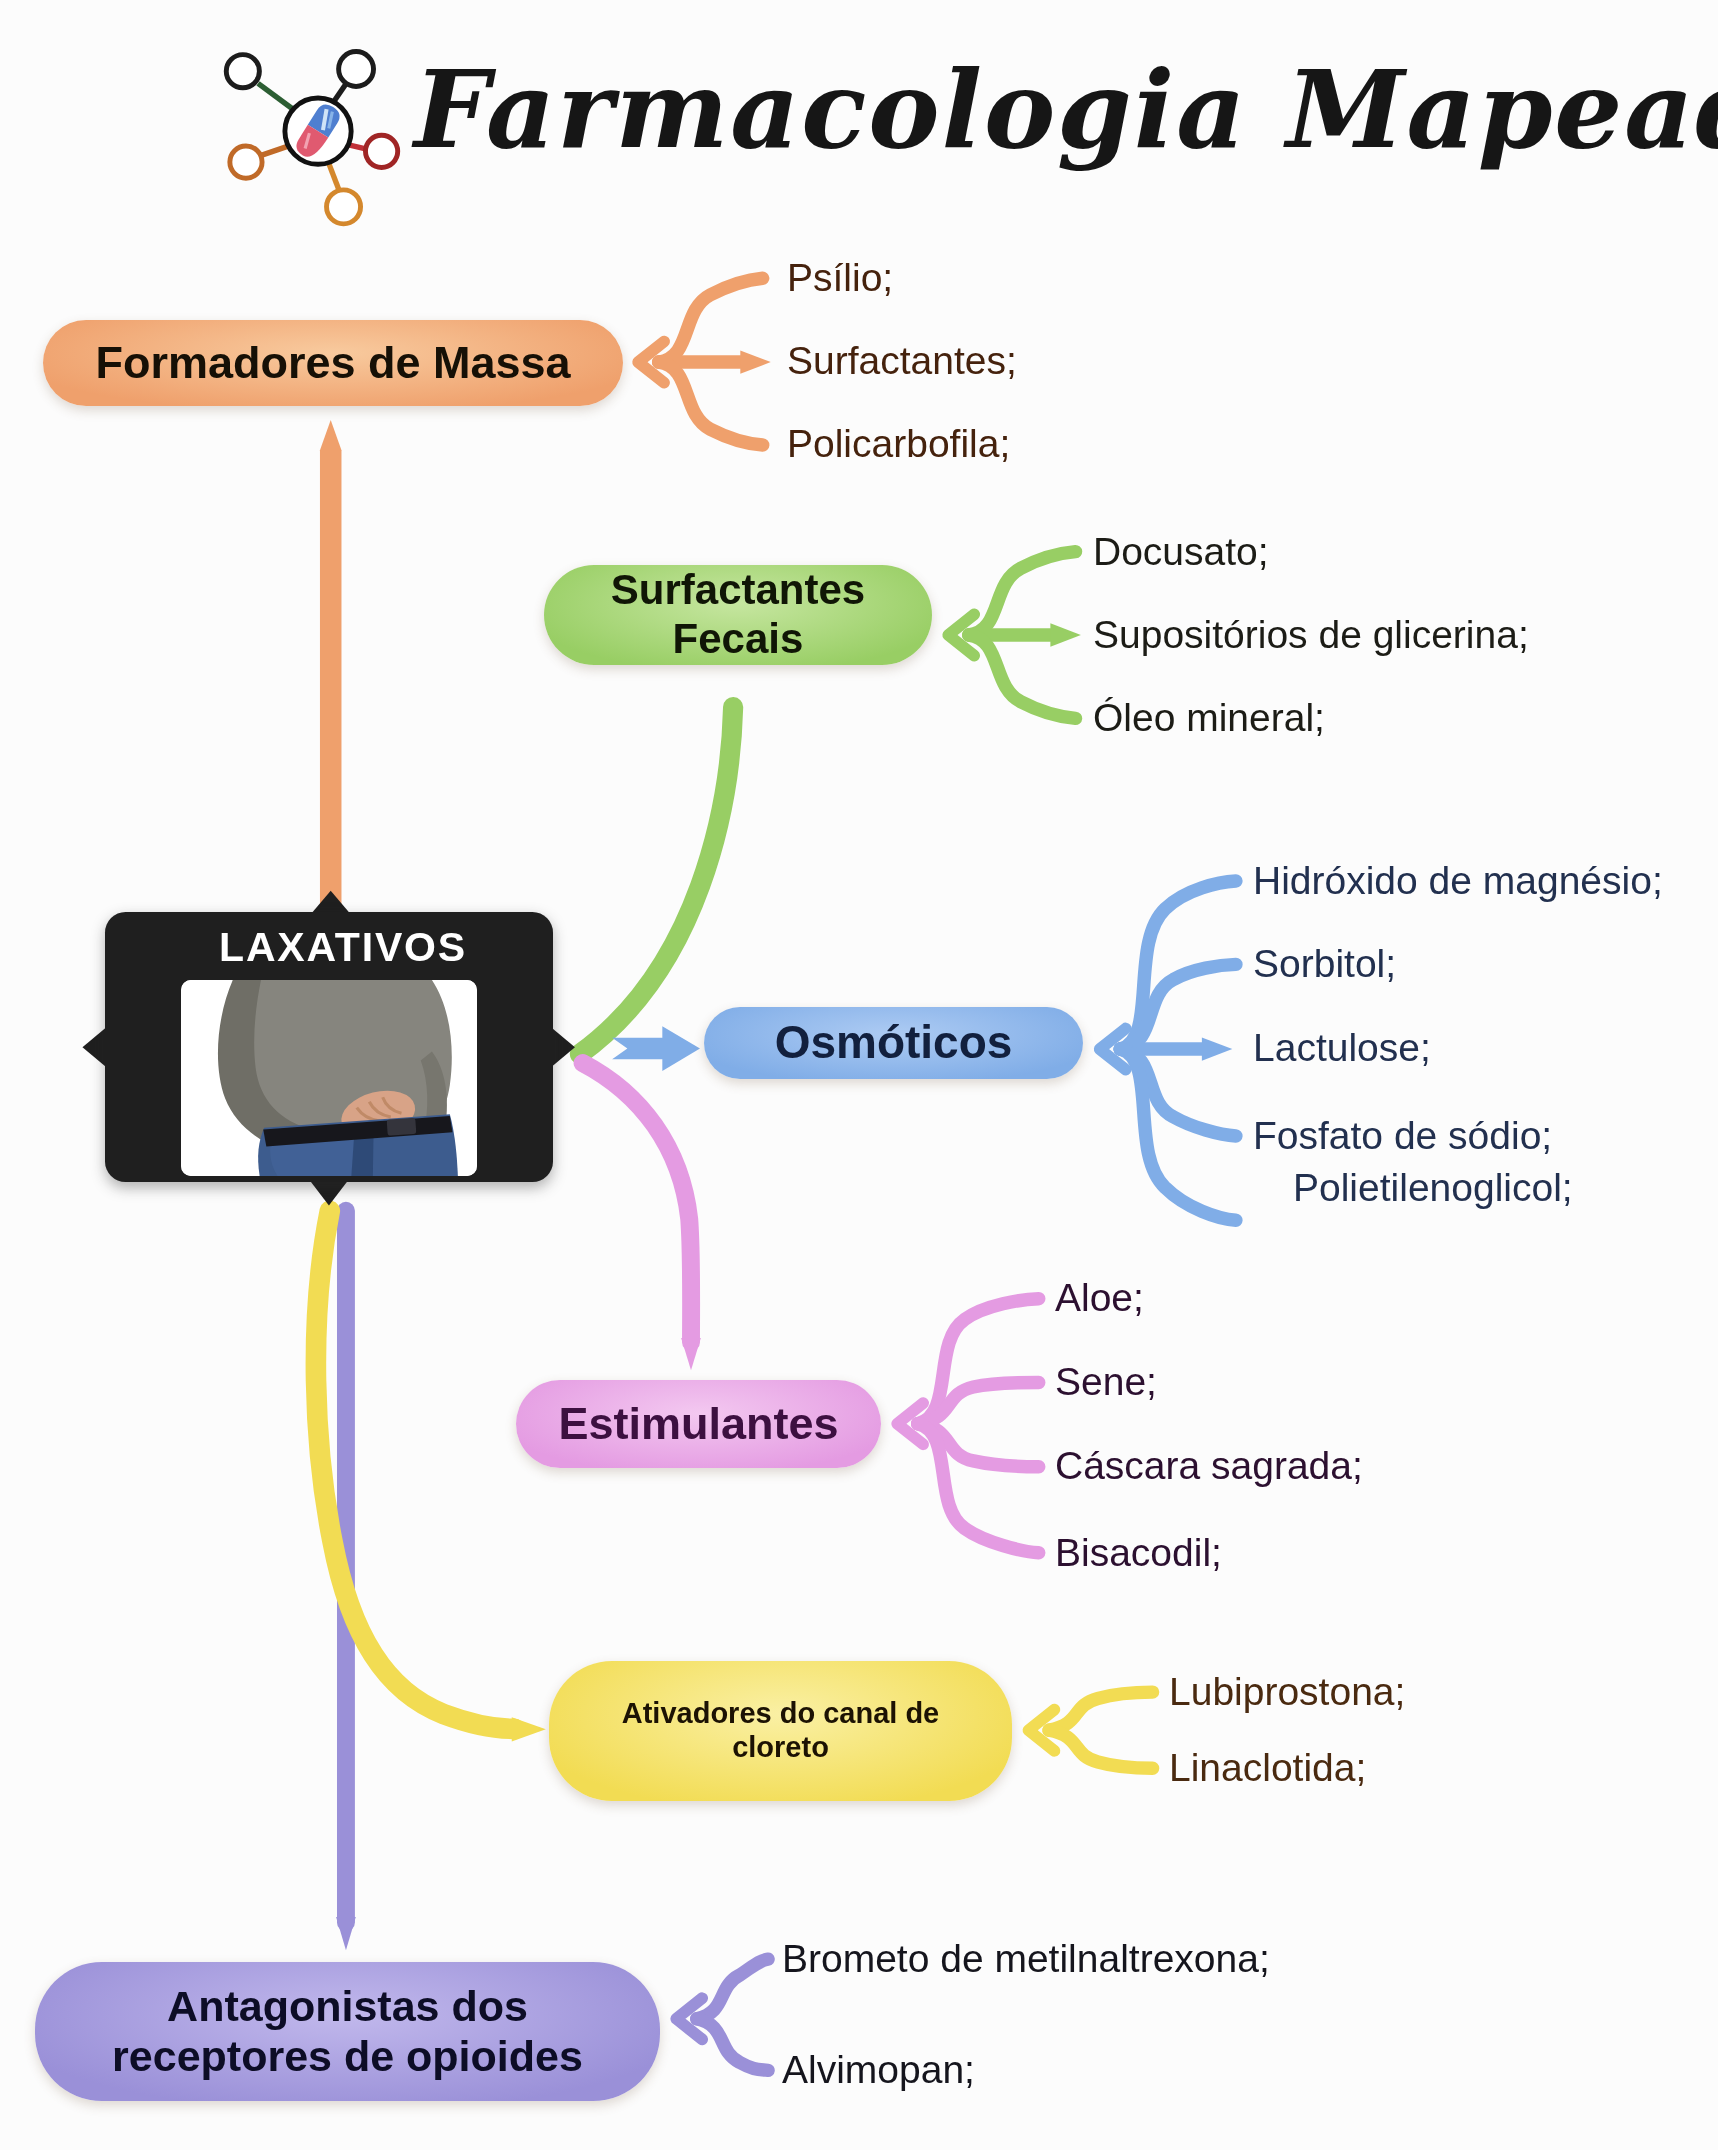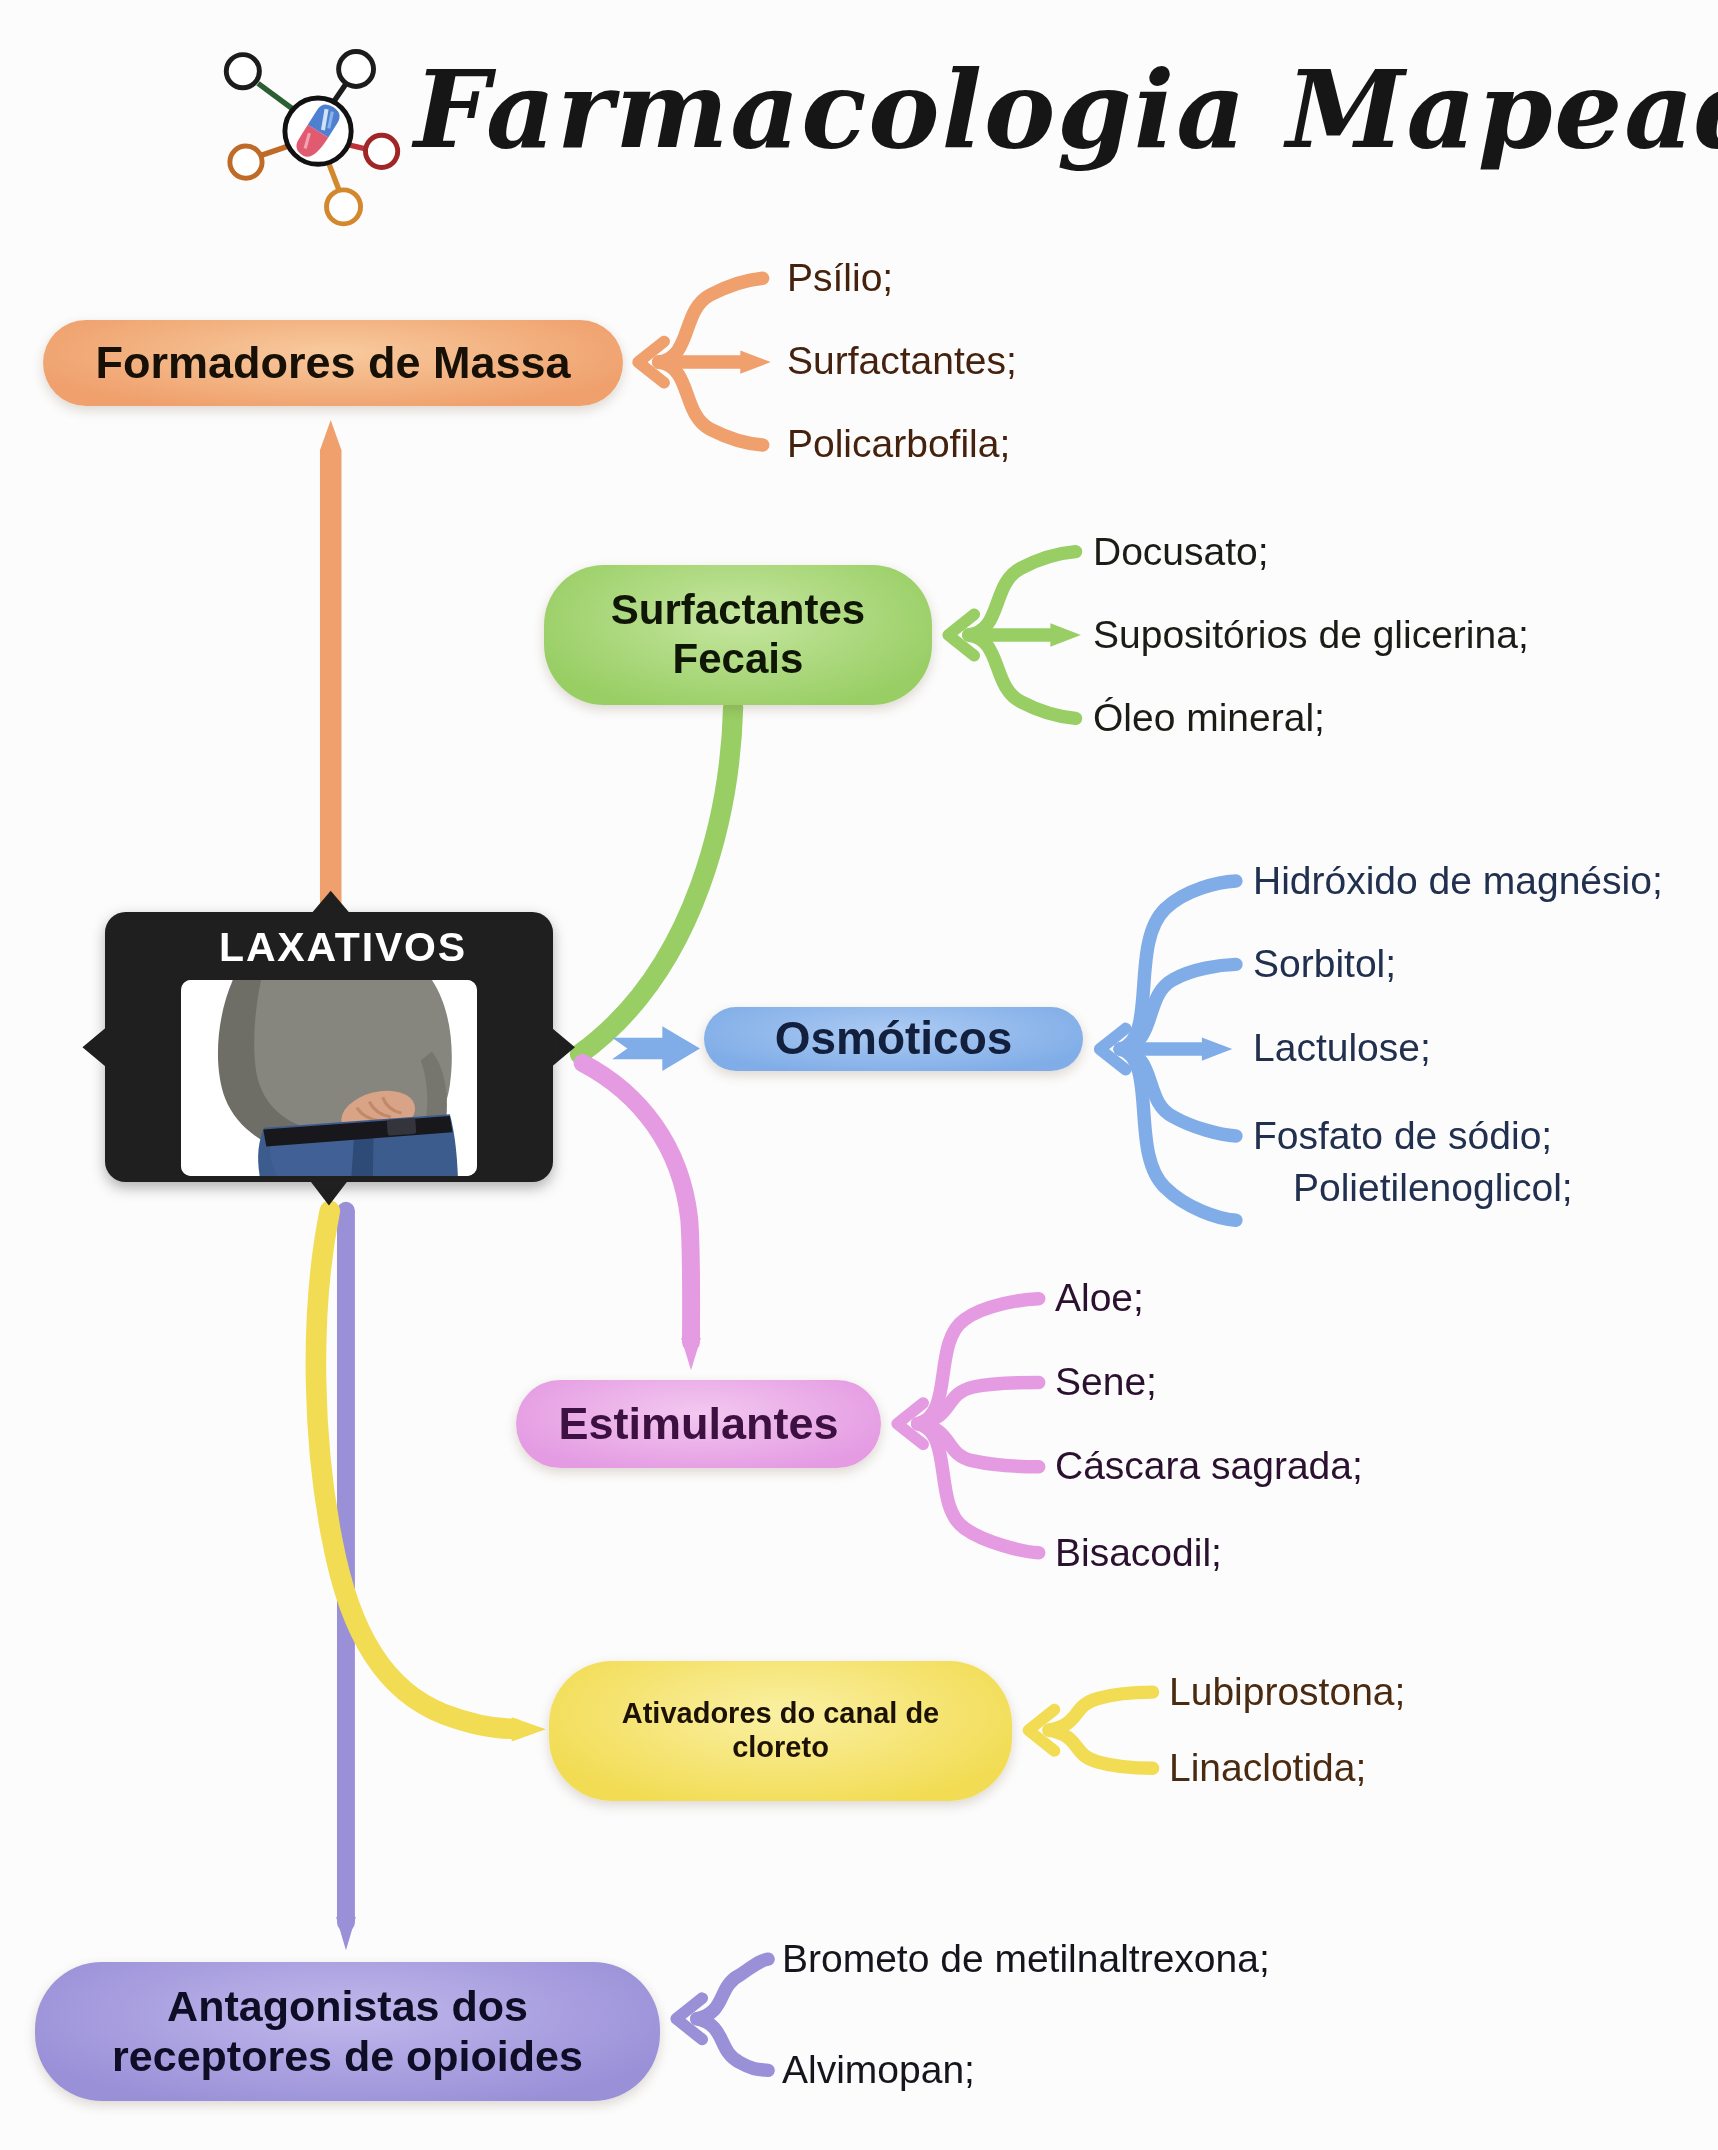--- a/index.html
+++ b/index.html
@@ -142,30 +142,30 @@
   <div class="branch" style="--c: #efa06c; --cl: #f8ca9e; --tc: #161006; --ic: #45220d;">
     <div class="node" style="left:43px;top:320px;width:580px;height:86px;border-radius:43px;font-size:45px;">
       <span>Formadores de Massa</span>
     </div>
     <div class="leaf" style="left:787px;top:278px;">Psílio;</div>
     <div class="leaf" style="left:787px;top:361px;">Surfactantes;</div>
     <div class="leaf" style="left:787px;top:444px;">Policarbofila;</div>
   </div>
 
   <div class="branch" style="--c: #98ce64; --cl: #c6e6a0; --tc: #101606; --ic: #1c1c16;">
-    <div class="node" style="left:544px;top:565px;width:388px;height:140px;border-radius:60px;font-size:42px;padding:0 31px;box-sizing:border-box;">
+    <div class="node" style="left:544px;top:565px;width:388px;height:100px;border-radius:60px;font-size:42px;padding:0 31px;box-sizing:border-box;">
       <span>Surfactantes Fecais</span>
     </div>
     <div class="leaf" style="left:1093px;top:552px;">Docusato;</div>
     <div class="leaf" style="left:1093px;top:635px;">Supositórios de glicerina;</div>
     <div class="leaf" style="left:1093px;top:718px;">Óleo mineral;</div>
   </div>
 
   <div class="branch" style="--c: #80ade7; --cl: #adcbf3; --tc: #12203e; --ic: #22304f;">
-    <div class="node" style="left:704px;top:1007px;width:379px;height:64px;border-radius:42px;font-size:46px;">
+    <div class="node" style="left:704px;top:1007px;width:379px;height:72px;border-radius:42px;font-size:46px;">
       <span>Osmóticos</span>
     </div>
     <div class="leaf" style="left:1253px;top:881px;">Hidróxido de magnésio;</div>
     <div class="leaf" style="left:1253px;top:964px;">Sorbitol;</div>
     <div class="leaf" style="left:1253px;top:1048px;text-align:right;">Lactulose;</div>
     <div class="leaf" style="left:1253px;top:1136px;">Fosfato de sódio;</div>
     <div class="leaf" style="left:1253px;top:1188px;margin-left:40px;">Polietilenoglicol;</div>
   </div>
 
   <div class="branch" style="--c: #e49be2; --cl: #f3c8f0; --tc: #3c1040; --ic: #2c1030;">

